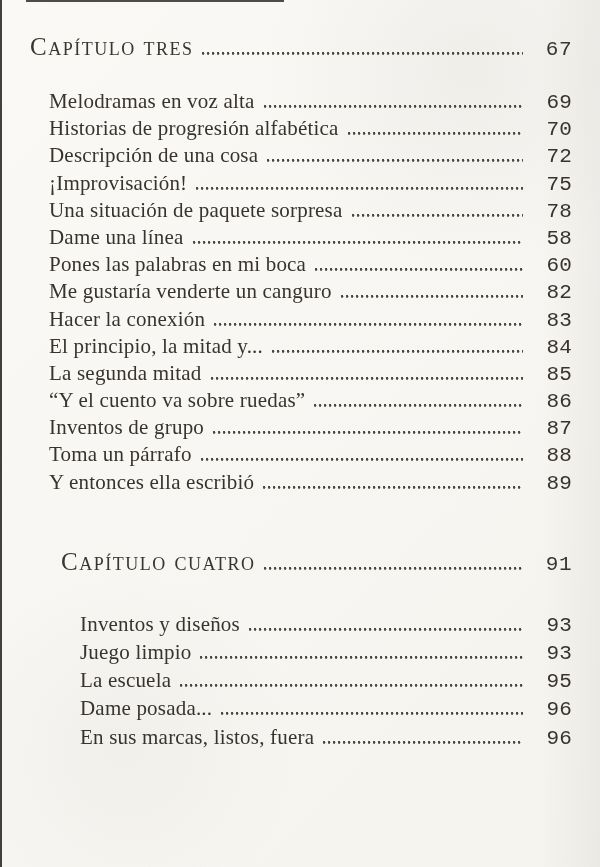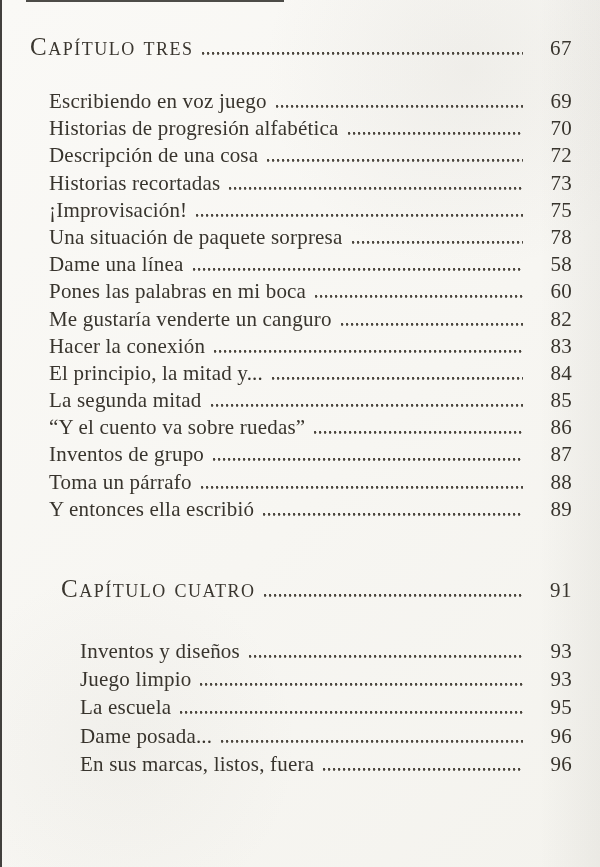--- a/index.html
+++ b/index.html
@@ -91,60 +91,56 @@
     background-image: radial-gradient(circle at 1.1px 1.4px, #4b463e 1.05px, rgba(75,70,62,0) 1.6px);
     background-size: 5px 3px;
     background-repeat: repeat-x;
     background-position: left bottom;
   }
   .page-num {
     flex: 0 0 auto;
     width: 40px;
     text-align: right;
     font-size: 21px;
+    font-family: Liberation Mono, monospace;
   }
 </style>
 </head>
 <body>
 
 <div class="page">
   <div class="scan-edge-left"></div>
   <div class="scan-edge-top"></div>
   <main class="toc">
   <section class="toc-section">
     <div class="row chapter-row">
       <span class="chapter-title">Capítulo tres</span>
       <span class="leader"></span>
       <span class="page-num">67</span>
     </div>
     <div class="entries">
   <div class="row entry-row">
-    <span class="entry-title">Escribiendo en voz juego</span>
+    <span class="entry-title">Melodramas en voz alta</span>
     <span class="leader"></span>
     <span class="page-num">69</span>
   </div>
 
   <div class="row entry-row">
     <span class="entry-title">Historias de progresión alfabética</span>
     <span class="leader"></span>
     <span class="page-num">70</span>
   </div>
 
 
   <div class="row entry-row">
     <span class="entry-title">Descripción de una cosa</span>
     <span class="leader"></span>
     <span class="page-num">72</span>
   </div>
 
-  <div class="row entry-row">
-    <span class="entry-title">Historias recortadas</span>
-    <span class="leader"></span>
-    <span class="page-num">73</span>
-  </div>
 
   <div class="row entry-row">
     <span class="entry-title">¡Improvisación!</span>
     <span class="leader"></span>
     <span class="page-num">75</span>
   </div>
 
   <div class="row entry-row">
     <span class="entry-title">Una situación de paquete sorpresa</span>
     <span class="leader"></span>

